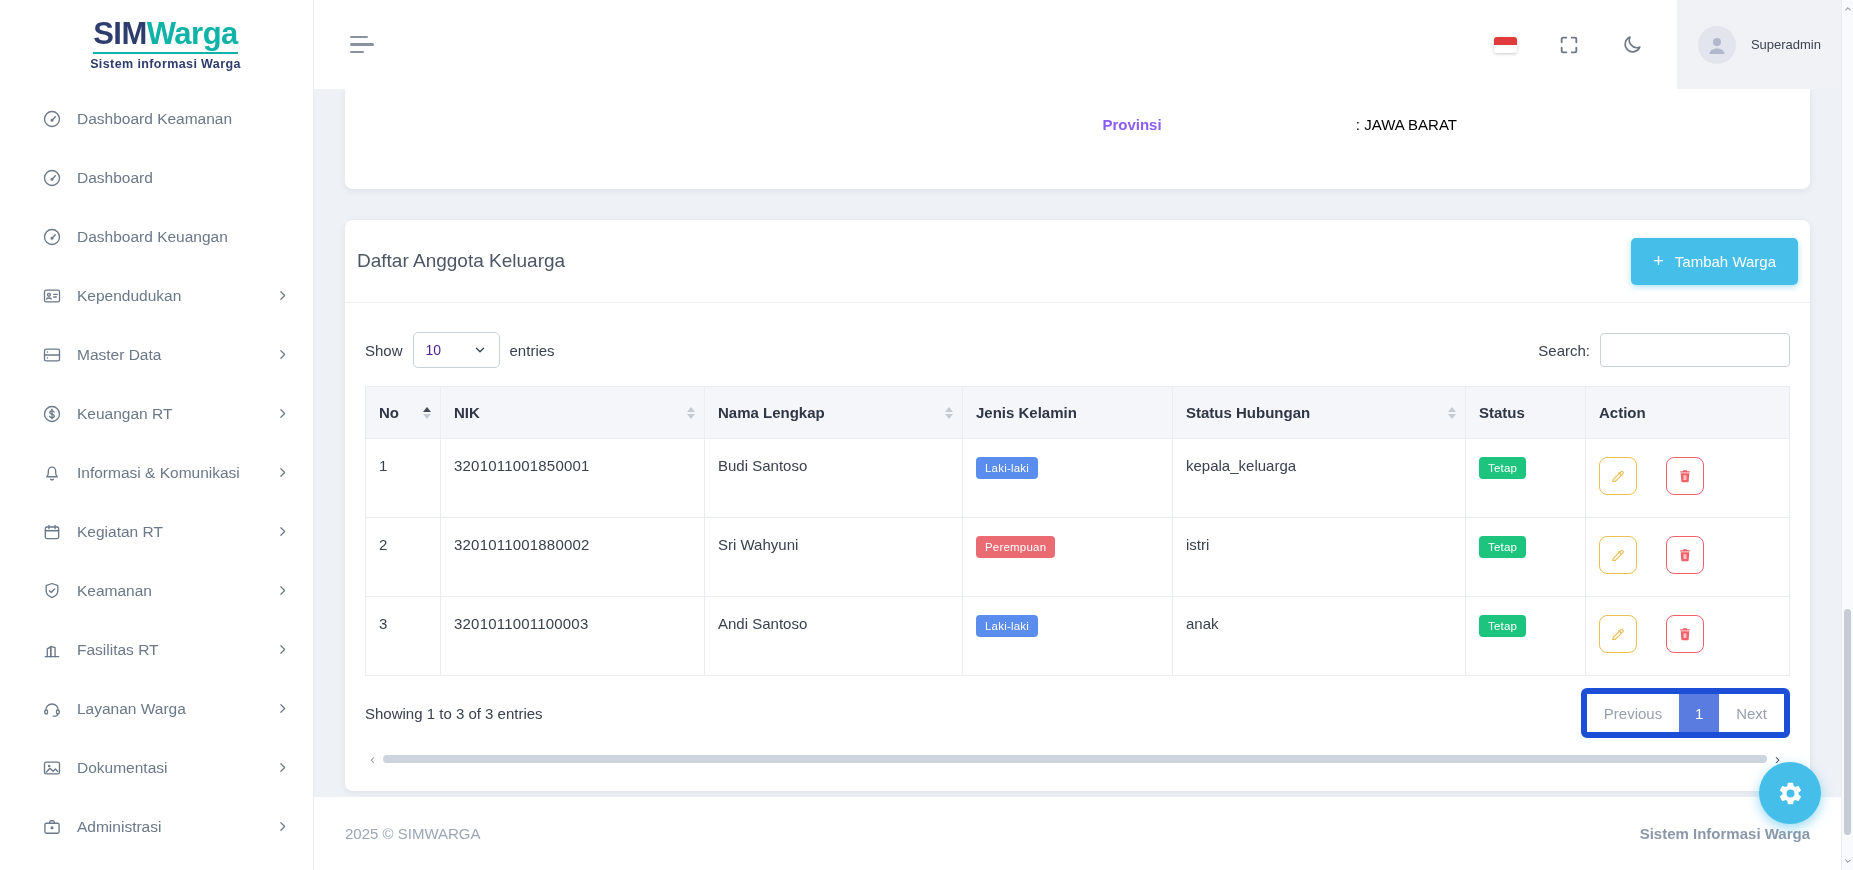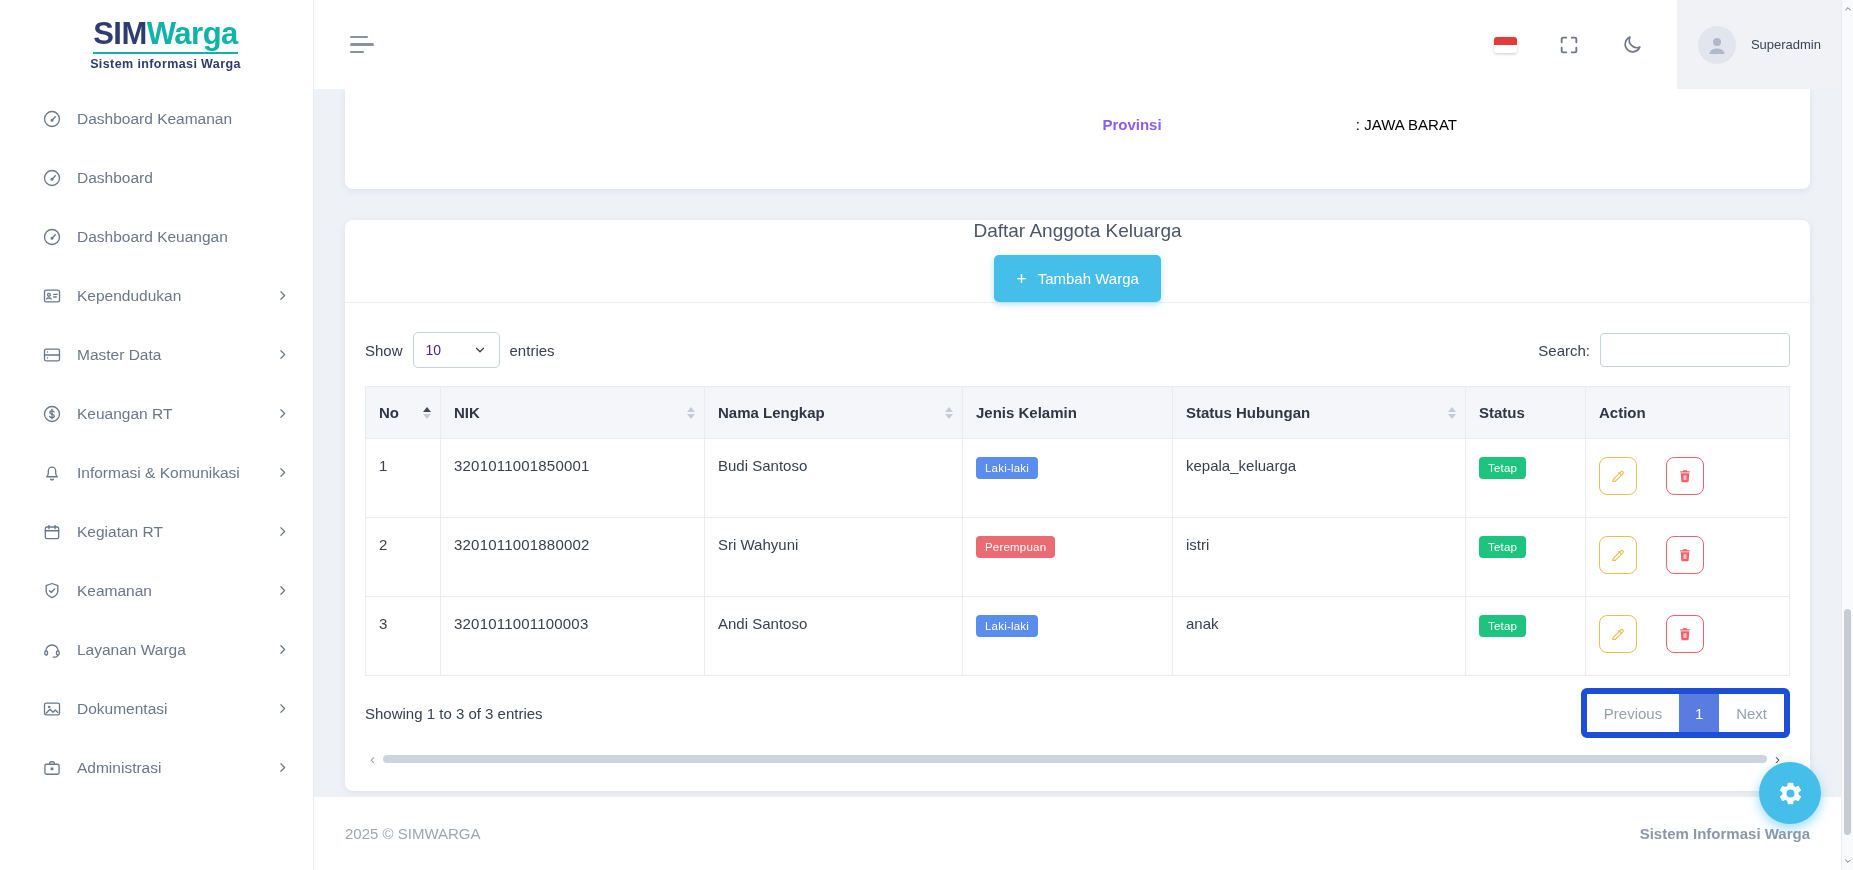--- a/index.html
+++ b/index.html
@@ -38,21 +38,21 @@
   .avatar{width:38px;height:38px;border-radius:50%;background:#e2e5ee;display:flex;align-items:center;justify-content:center;overflow:hidden;}
   .avatar svg{width:24px;height:24px;color:#b2b8cc;}
   .username{font-size:13px;color:#3c4352;margin-left:15px;white-space:nowrap;}
   
   .page{flex:1;background:#eef1f6;padding:0 31px;position:relative;box-sizing:border-box;overflow:hidden;}
   .card{background:#fff;border-radius:8px;box-shadow:0 2px 8px rgba(40,48,70,.07);}
   .card-top{height:100px;border-radius:0 0 8px 8px;position:relative;}
   .prov-label{position:absolute;left:51.7%;top:27px;font-size:15px;font-weight:700;color:#8b5cf6;}
   .prov-value{position:absolute;left:69%;top:27px;font-size:15px;color:#000000;}
   .card-main{margin-top:31px;padding-bottom:25px;}
-  .cm-head{height:82px;display:flex;align-items:center;justify-content:space-between;padding:0 35px;border-bottom:1px solid #eef0f4;flex-direction:column;}
+  .cm-head{height:82px;display:flex;align-items:center;justify-content:space-between;padding:0 12px;border-bottom:1px solid #eef0f4;}
   .cm-title{font-size:19px;font-weight:500;color:#4c5664;}
   .add-btn{background:var(--accent,#45bee9);color:#fff;border:none;border-radius:5px;height:47px;padding:0 22px;
     font-size:15px;font-weight:500;display:flex;align-items:center;gap:11px;cursor:pointer;
     box-shadow:0 2px 6px rgba(69,190,233,.45);font-family:inherit;}
   .add-plus{font-size:18px;line-height:1;font-weight:400;}
   .controls{margin:29px 20px 0;display:flex;align-items:center;}
   .ctl-text{font-size:15px;color:#39414f;}
   .select{margin:0 10px;width:87px;height:36px;border:1px solid #c9d1d9;border-radius:5px;display:flex;align-items:center;
     justify-content:space-between;padding:0 12px;box-sizing:border-box;cursor:pointer;background:#fff;}
   .select-value{font-size:14px;color:#4c1d95;}
@@ -194,20 +194,31 @@
         <svg class="nav-chevron" viewBox="0 0 24 24" fill="none" stroke="currentColor" stroke-width="2.2" stroke-linecap="round" stroke-linejoin="round">
           <path d="M9 5l7 7-7 7"></path>
         </svg>
       </li>
       <li class="nav-item">
         <svg class="nico" viewBox="0 0 24 24" fill="none" stroke="currentColor" stroke-width="1.6" stroke-linecap="round" stroke-linejoin="round">
           <path d="M12 3l7 2.6v6.2c0 4.1-3 6.7-7 8.2-4-1.5-7-4.1-7-8.2V5.6z"></path>
           <path d="M9 11.6l2.1 2.1 4-4.2"></path>
         </svg>
         <span class="nav-label">Keamanan</span>
+        <svg class="nav-chevron" viewBox="0 0 24 24" fill="none" stroke="currentColor" stroke-width="2.2" stroke-linecap="round" stroke-linejoin="round">
+          <path d="M9 5l7 7-7 7"></path>
+        </svg>
+      </li>
+      <li class="nav-item">
+        <svg class="nico" viewBox="0 0 24 24" fill="none" stroke="currentColor" stroke-width="1.6" stroke-linecap="round" stroke-linejoin="round">
+          <path d="M4 20h16"></path>
+          <path d="M6.3 20v-9.4l4.2-2.4V20"></path>
+          <path d="M10.5 20V7.6l5.2 1.6V20"></path>
+        </svg>
+        <span class="nav-label">Fasilitas RT</span>
         <svg class="nav-chevron" viewBox="0 0 24 24" fill="none" stroke="currentColor" stroke-width="2.2" stroke-linecap="round" stroke-linejoin="round">
           <path d="M9 5l7 7-7 7"></path>
         </svg>
       </li>
       <li class="nav-item">
         <svg class="nico" viewBox="0 0 24 24" fill="none" stroke="currentColor" stroke-width="1.6" stroke-linecap="round" stroke-linejoin="round">
           <path d="M4.5 13.5a7.5 7.5 0 0 1 15 0"></path>
           <rect x="3.4" y="13" width="3.2" height="5" rx="1.5"></rect>
           <rect x="17.4" y="13" width="3.2" height="5" rx="1.5"></rect>
           <path d="M19 18a3 3 0 0 1-3 2.6h-2.4"></path>

